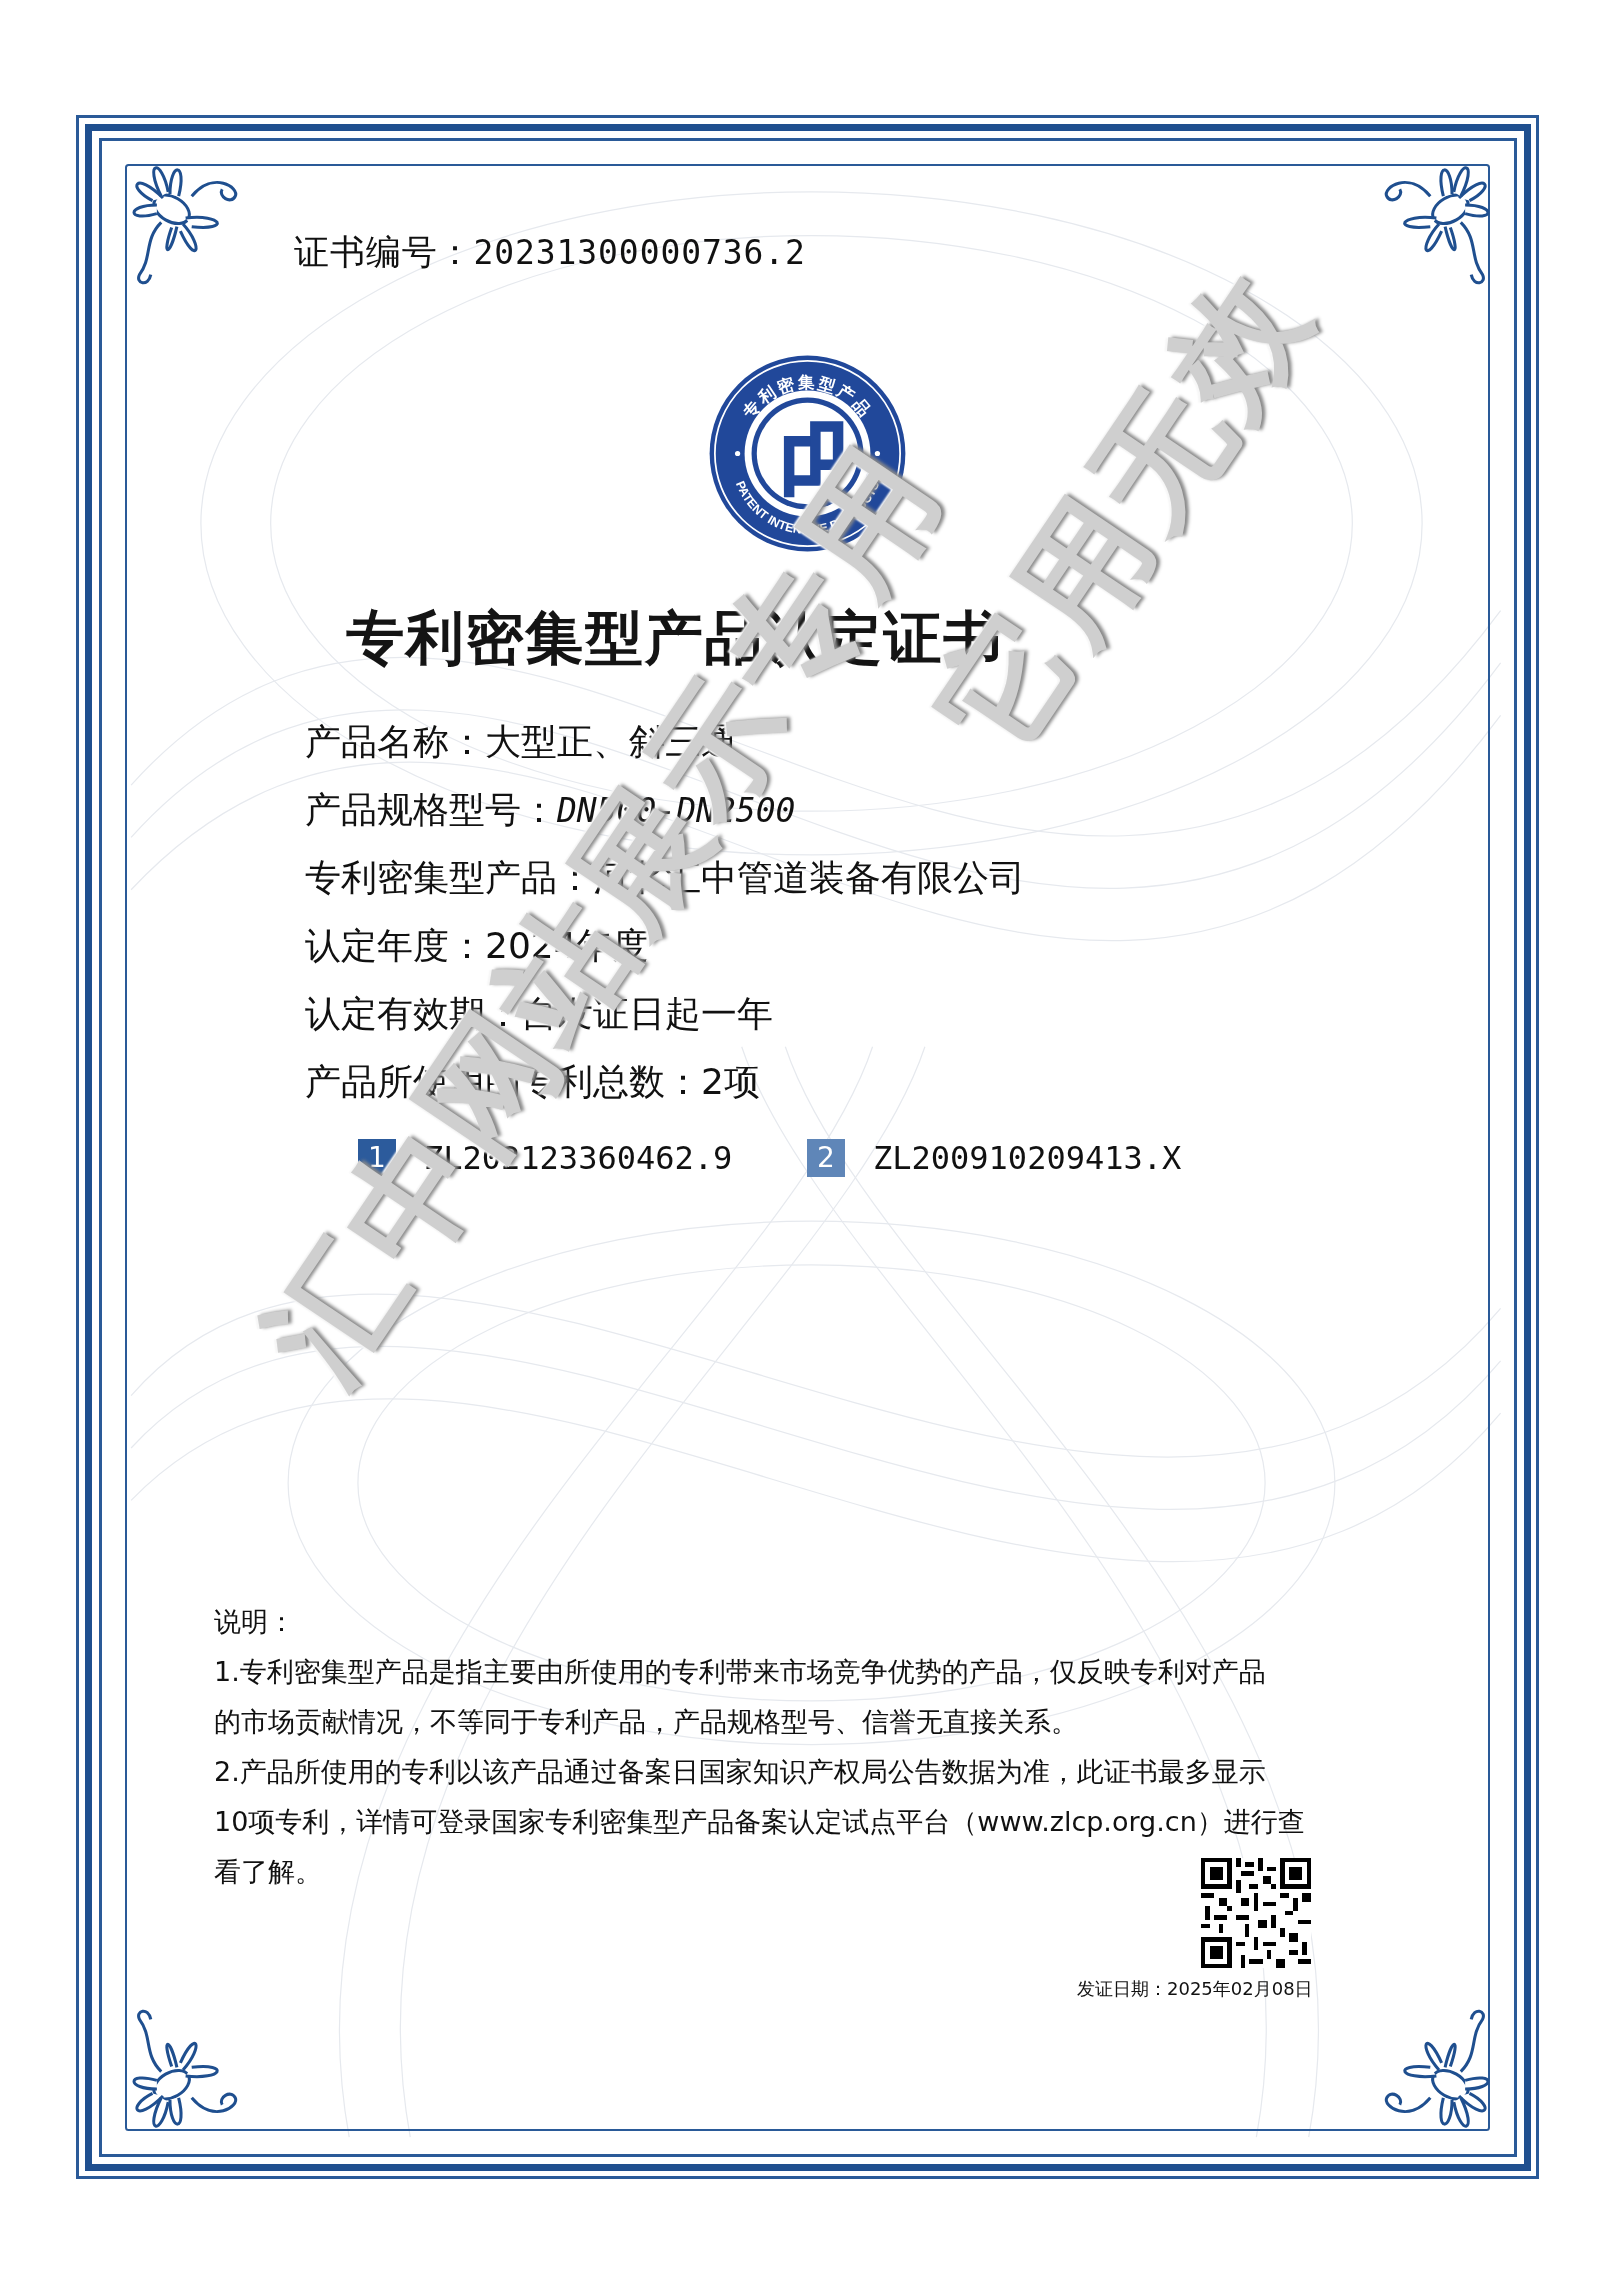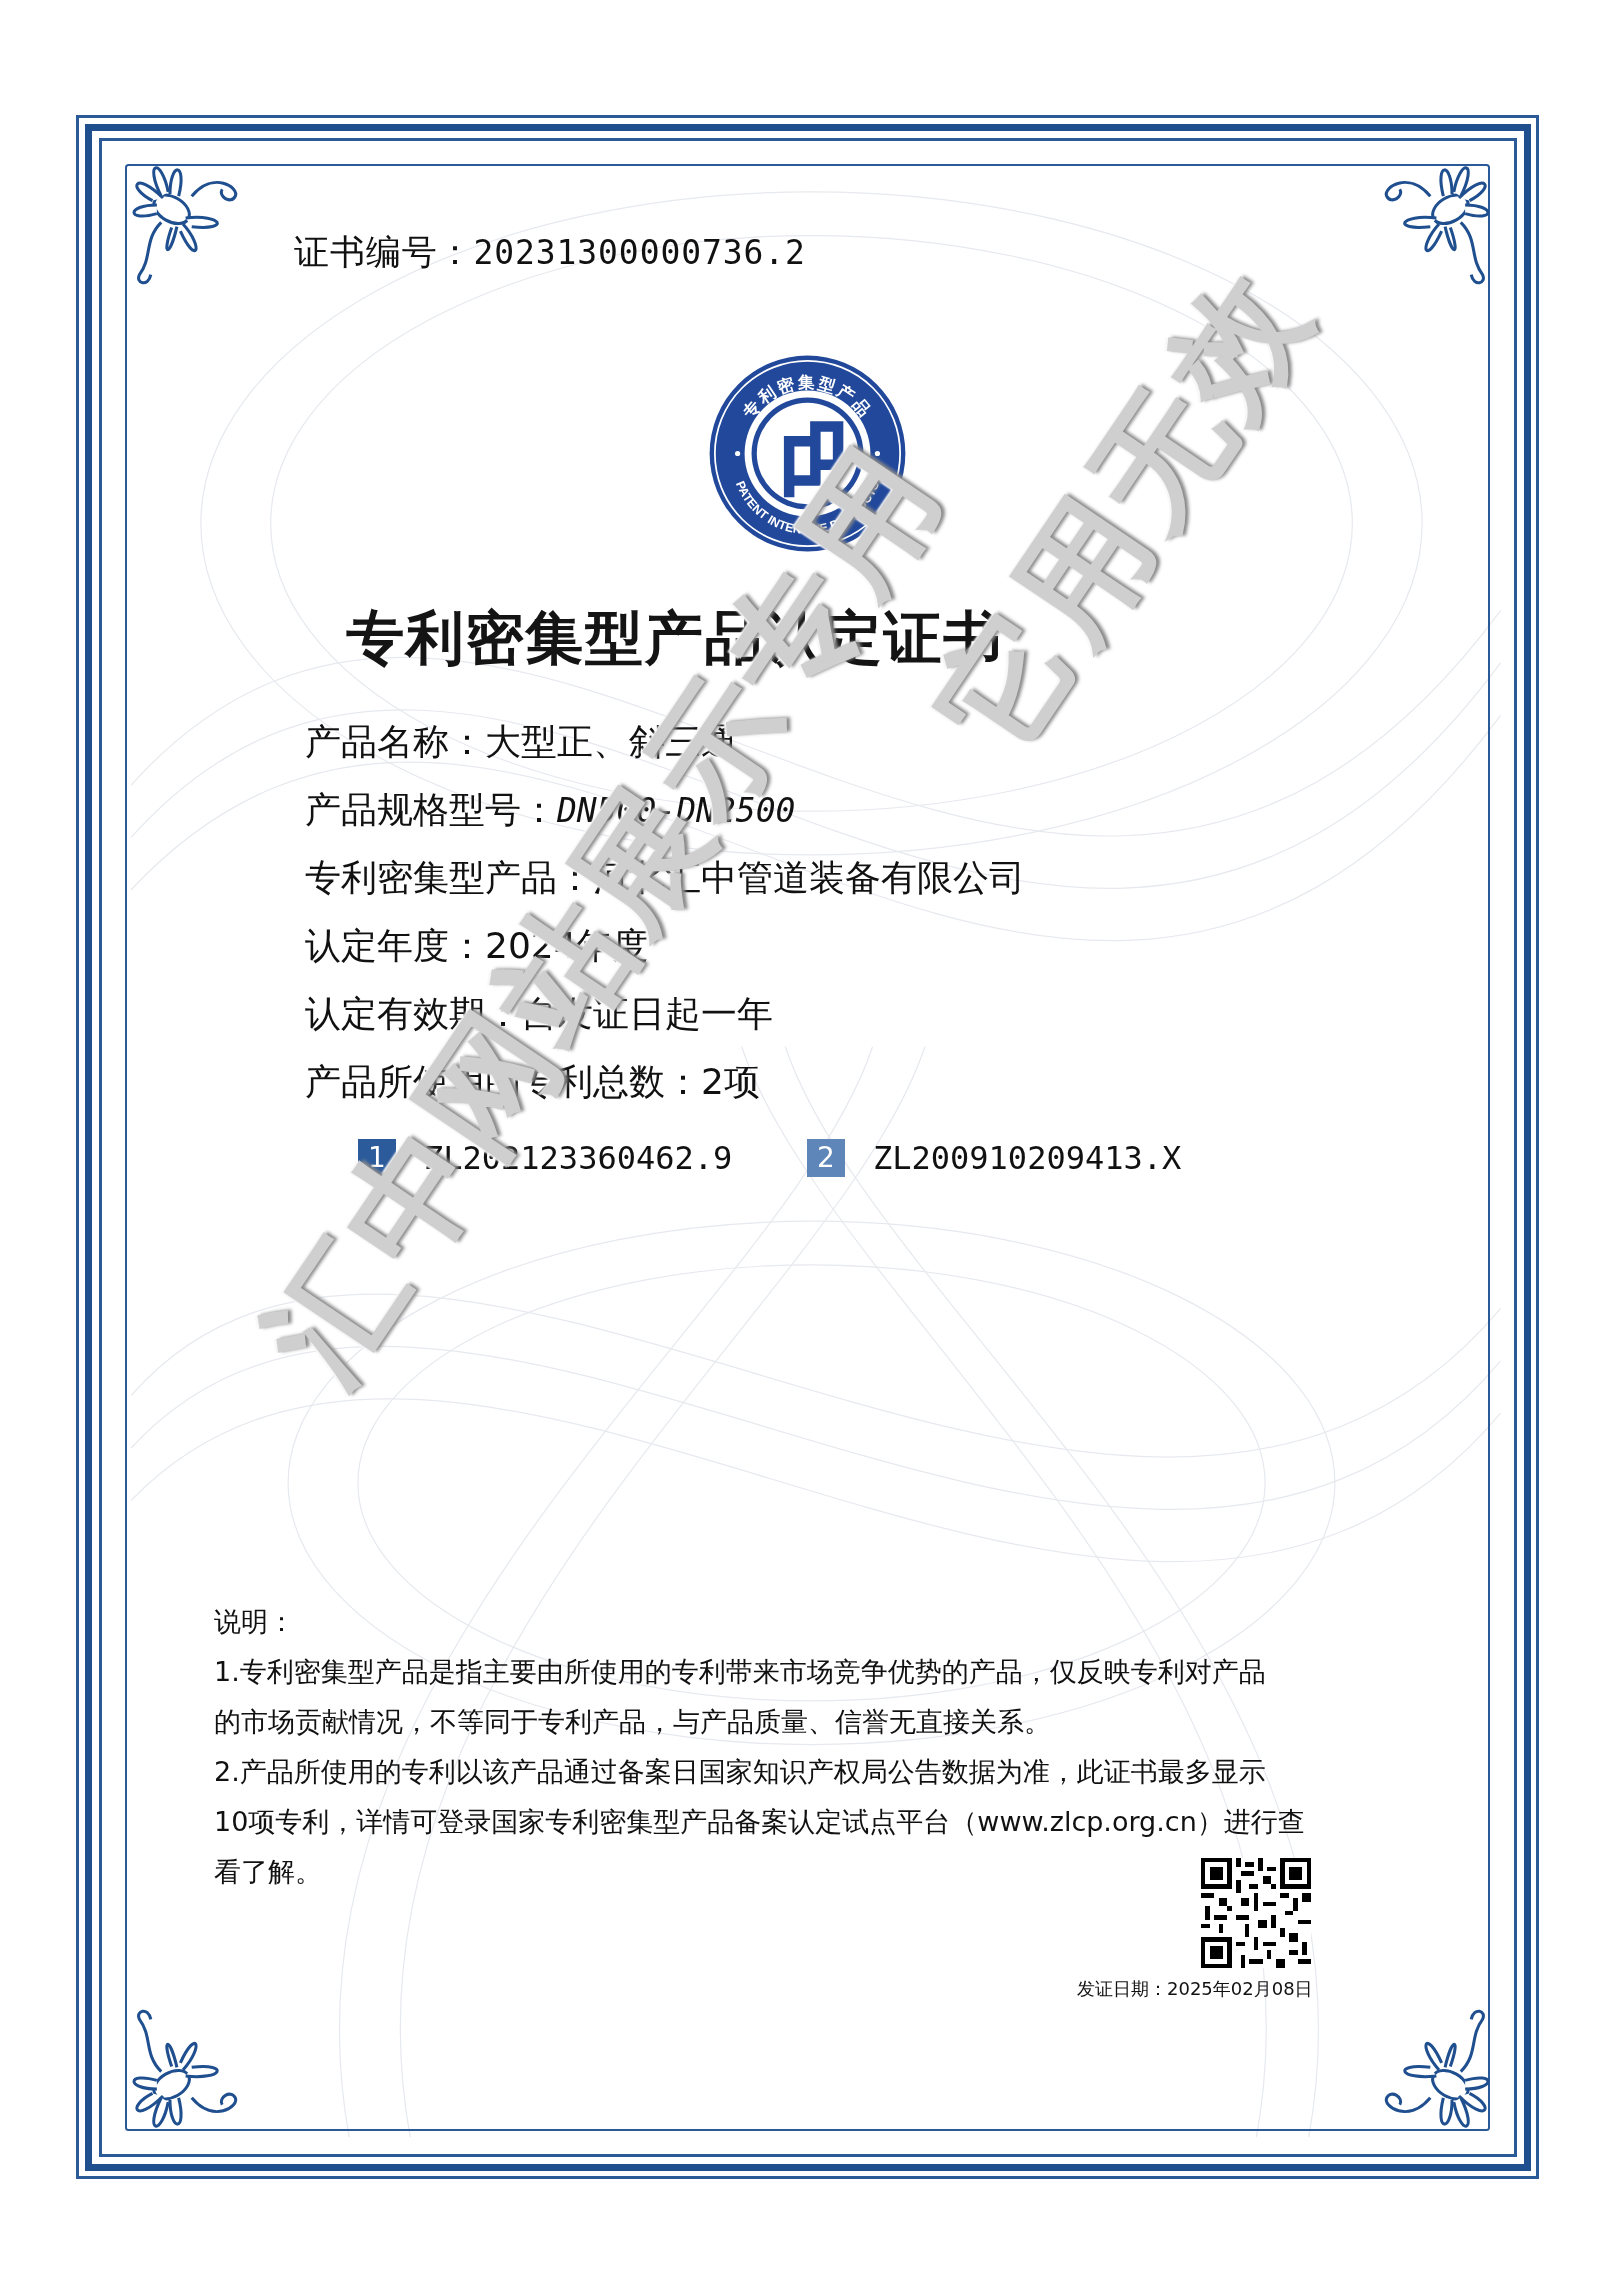--- a/index.html
+++ b/index.html
@@ -175,21 +175,21 @@
     <span class="pno">ZL200910209413.X</span>
   </div>
 </div>
 
 <div class="abs watermark wm1">汇中网站展示专用</div>
 <div class="abs watermark wm2">它用无效</div>
 
 <div class="abs notes">
   <p>说明：</p>
   <p>1.专利密集型产品是指主要由所使用的专利带来市场竞争优势的产品，仅反映专利对产品</p>
-  <p>的市场贡献情况，不等同于专利产品，与产品质量、信誉无直接关系。</p>
+  <p>的市场贡献情况，不等同于专利产品，产品规格型号、信誉无直接关系。</p>
   <p>2.产品所使用的专利以该产品通过备案日国家知识产权局公告数据为准，此证书最多显示</p>
   <p>10项专利，详情可登录国家专利密集型产品备案认定试点平台（www.zlcp.org.cn）进行查</p>
   <p>看了解。</p>
 </div>
 
 <svg class="abs qr" viewBox="0 0 25 25" shape-rendering="crispEdges">
   <rect width="25" height="25" fill="#fff"></rect>
   <g fill="#000">
     <rect x="0" y="0" width="7" height="7"></rect>
       <rect x="1" y="1" width="5" height="5" fill="#fff"></rect>

